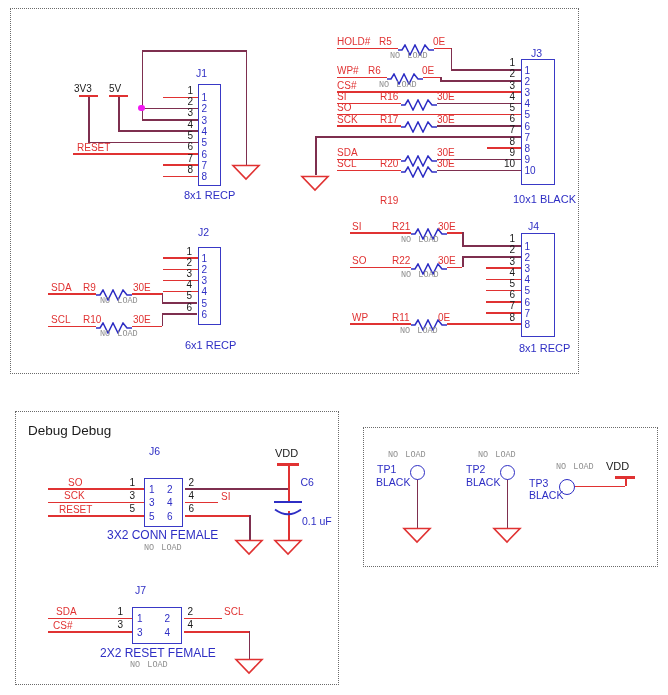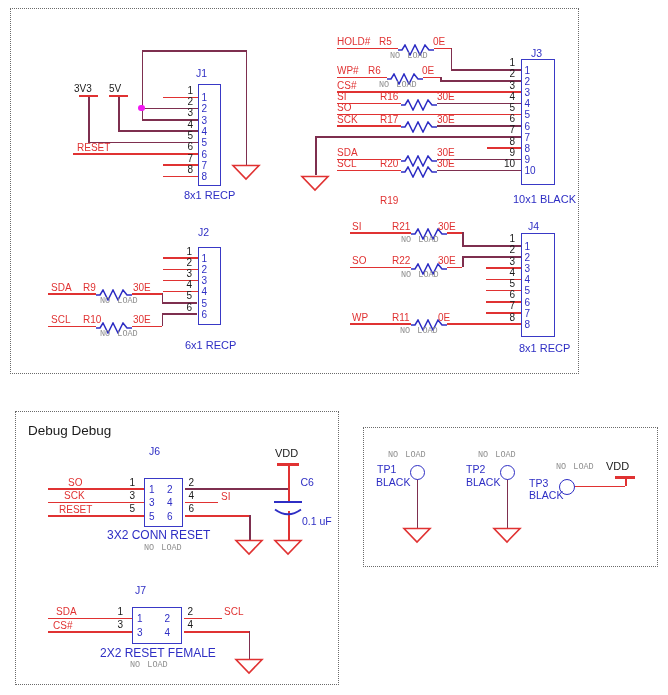--- a/index.html
+++ b/index.html
@@ -235,21 +235,21 @@
     <div class="lab nl" style="left: 401px; top: 236.3px;">NO LOAD</div>
     <div class="lab net" style="left: 352px; top: 256.2px;">SO</div>
     <div class="lab rref" style="left: 392px; top: 256.2px;">R22</div>
     <div class="lab rval" style="left: 438px; top: 256.2px;">30E</div>
     <div class="lab nl" style="left: 401px; top: 270.7px;">NO LOAD</div>
     <div class="lab net" style="left: 352px; top: 312.8px;">WP</div>
     <div class="lab rref" style="left: 392px; top: 312.8px;">R11</div>
     <div class="lab rval" style="left: 438px; top: 312.8px;">0E</div>
     <div class="lab nl" style="left: 400px; top: 327.3px;">NO LOAD</div>
     <div class="lab cref" style="left: 149px; top: 446px;">J6</div>
-    <div class="lab ctype2" style="left: 107px; top: 529.5px;">3X2 CONN RESET</div>
+    <div class="lab ctype2" style="left: 107px; top: 529.5px;">3X2 CONN FEMALE</div>
     <div class="lab nl" style="left: 144px; top: 543.5px;">NO LOAD</div>
     <div class="lab net" style="left: 68px; top: 477.8px;">SO</div>
     <div class="lab net" style="left: 64px; top: 491.1px;">SCK</div>
     <div class="lab net" style="left: 59px; top: 504.5px;">RESET</div>
     <div class="lab net" style="left: 221px; top: 491.6px;">SI</div>
     <div class="lab blk11" style="left: 275px; top: 448px;">VDD</div>
     <div class="lab cref" style="left: 300.5px; top: 476.5px;">C6</div>
     <div class="lab cval" style="left: 302px; top: 515.5px;">0.1 uF</div>
     <div class="lab cref" style="left: 135px; top: 584.5px;">J7</div>
     <div class="lab ctype2" style="left: 100px; top: 647.5px;">2X2 RESET FEMALE</div>

